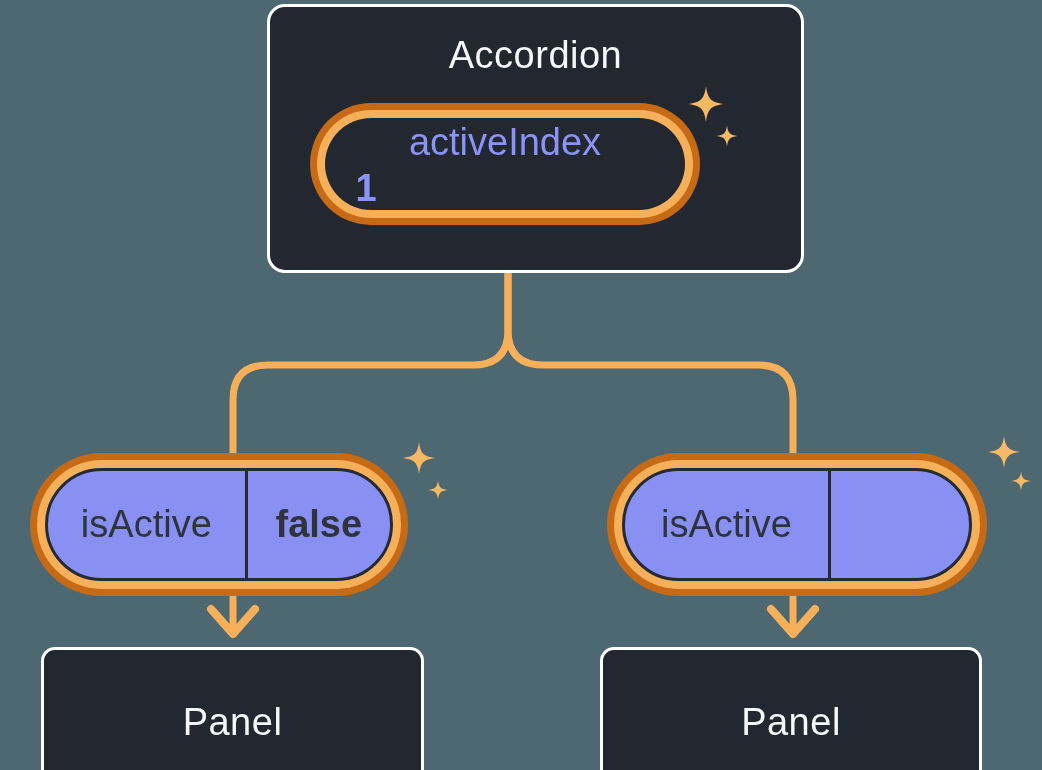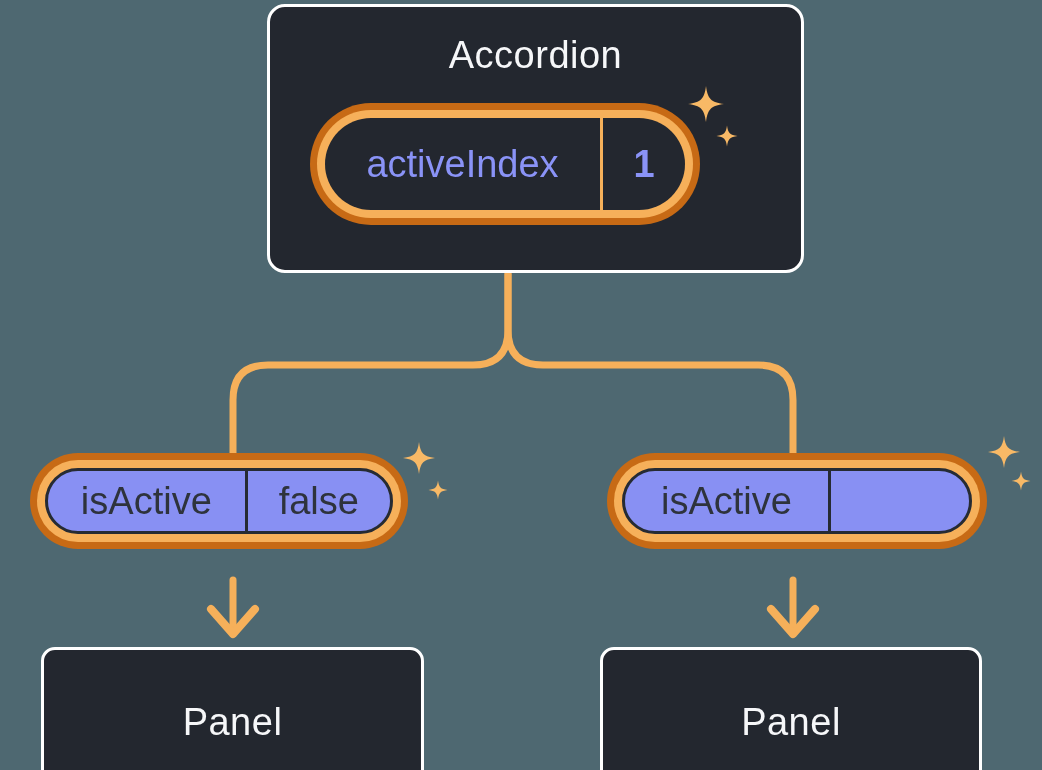--- a/index.html
+++ b/index.html
@@ -87,35 +87,36 @@
   }
 
   
   .pill-state{
     left:40px; top:96px;          
     width:390px; height:122px;
   }
   .pill-state .pill-content{
     background:#23272F;
     color:#8A93F7;
+    flex-direction:column;
   }
   .pill-state .cell-key{ flex:1 1 auto; }
   .pill-state .divider{ width:3px; background:#F6B05A; }
   .pill-state .cell-value{ width:82px; font-weight:700; }
 
   
-  .pill-prop{ width:378px; height:96px; }
+  .pill-prop{ width:378px; height:143px; }
   .pill-prop .pill-content{
     background:#8890F3;
     border:3px solid #262B33;
     color:#2E333C;
   }
   .pill-prop .cell-key{ width:57.5%; }
   .pill-prop .divider{ width:3px; background:#262B33; }
-  .pill-prop .cell-value{ flex:1 1 auto; font-weight:400; }
+  .pill-prop .cell-value{ flex:1 1 auto; font-weight:700; }
 
   .pill-prop.left{ left:30px;  top:453px; }
   .pill-prop.right{ left:607px; top:453px; width:380px; }
   .pill-prop.right .cell-key{ width:59%; }
 </style>
 </head>
 <body>
 
 <div class="canvas">
 

